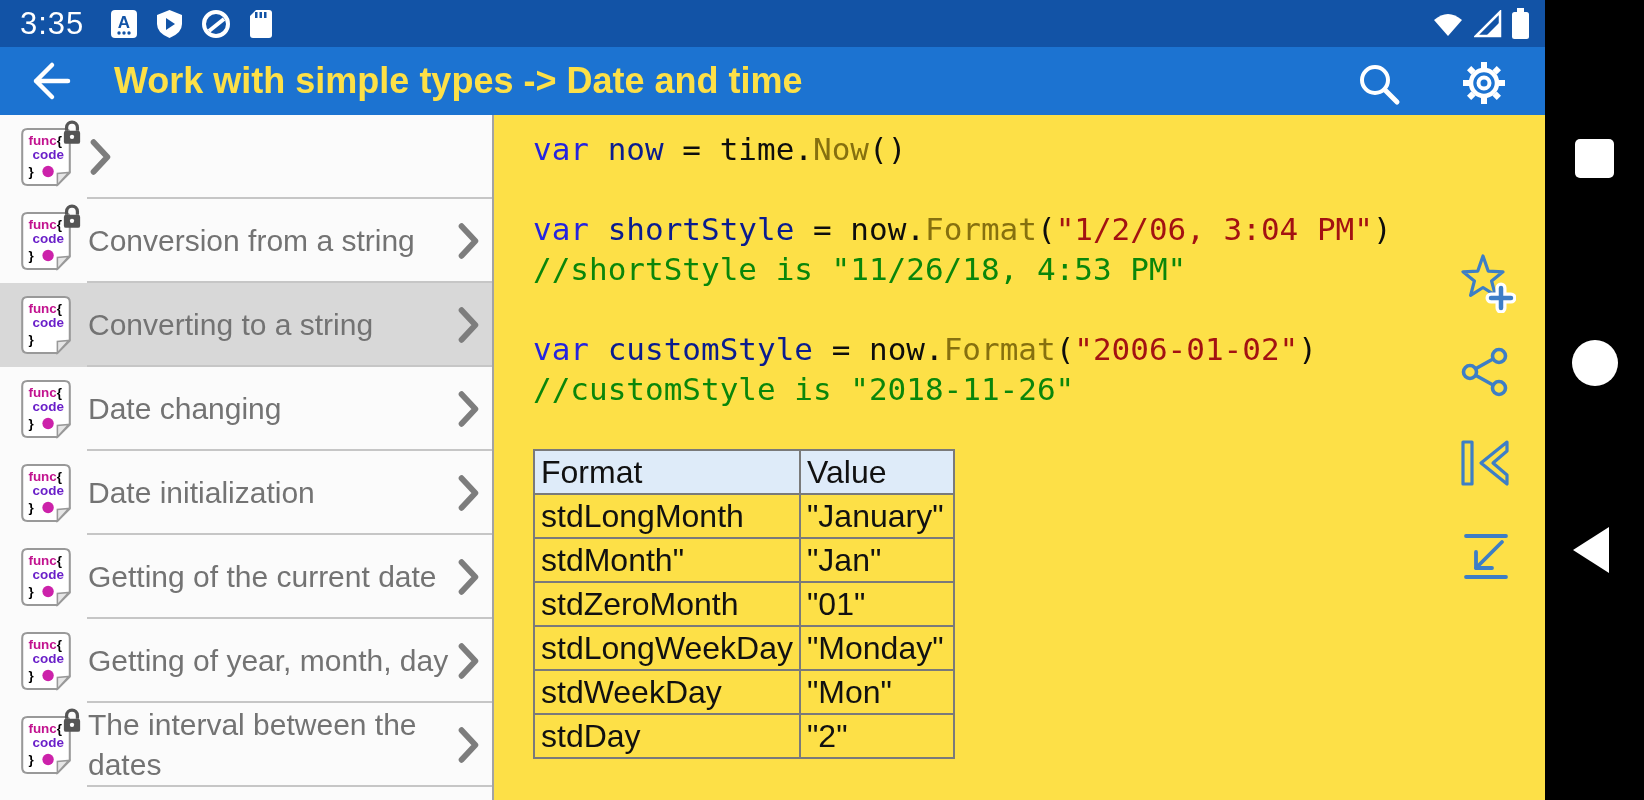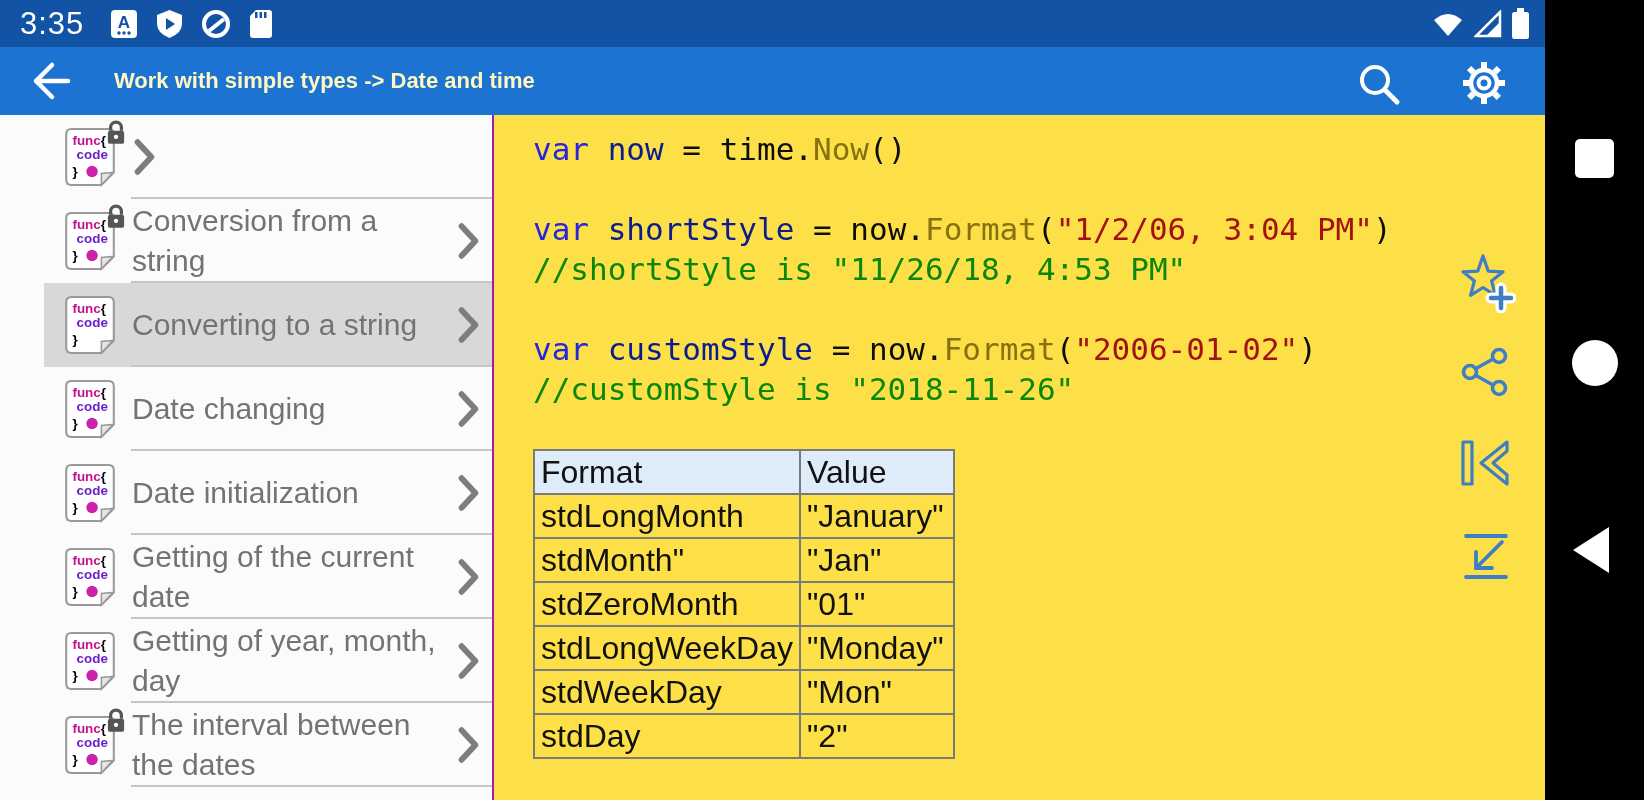--- a/index.html
+++ b/index.html
@@ -10,27 +10,27 @@
   
   .status-bar{height:47px;background:#1253A6;display:flex;align-items:center;color:#fff;flex:0 0 auto;}
   .sb-time{font-size:31px;margin-left:20px;letter-spacing:1px;}
   .sb-left{display:flex;align-items:center;gap:18px;margin-left:26px;}
   .sb-spacer{flex:1;}
   .sb-right{display:flex;align-items:center;gap:10px;margin-right:16px;}
 
   
   .app-bar{height:68px;background:#1C73D1;display:flex;align-items:center;position:relative;flex:0 0 auto;}
   .back-btn{margin-left:26px;cursor:pointer;}
-  .app-title{margin-left:40px;color:#fef9c3;font-size:22px;font-weight:bold;}
+  .app-title{margin-left:40px;color:#fde047;font-size:36px;font-weight:bold;}
   .search-btn{position:absolute;left:1352px;top:10px;cursor:pointer;}
   .gear-btn{position:absolute;left:1458px;top:10px;cursor:pointer;}
 
   
   .content{flex:1;display:flex;min-height:0;}
-  .sidebar{width:494px;background:#FBFBFB;border-right:2px solid #a21caf;box-sizing:border-box;overflow:hidden;flex:0 0 auto;padding-left:44px;}
+  .sidebar{width:494px;background:#FBFBFB;border-right:2px solid #a3a3a3;box-sizing:border-box;overflow:hidden;flex:0 0 auto;}
   .item{display:flex;align-items:center;min-height:84px;position:relative;padding:2px 6px 2px 20px;box-sizing:border-box;cursor:pointer;}
   .item.selected{background:#D8D8D8;}
   .item::after{content:"";position:absolute;bottom:0;left:87px;right:0;border-bottom:2px solid #C6C6C6;}
   .icon-wrap{position:relative;width:52px;height:60px;flex:0 0 auto;margin-right:16px;}
   .lock{position:absolute;top:-7px;right:-11px;}
   .label{flex:1;color:#737373;font-size:30px;line-height:40px;}
   .chev{flex:0 0 auto;margin-left:2px;margin-right:6px;}
 
   .main{flex:1;position:relative;background:#fde047;overflow:hidden;}
   .code{padding:14px 0 0 39px;font-family:"DejaVu Sans Mono",monospace;font-size:31px;line-height:40px;white-space:pre;}

